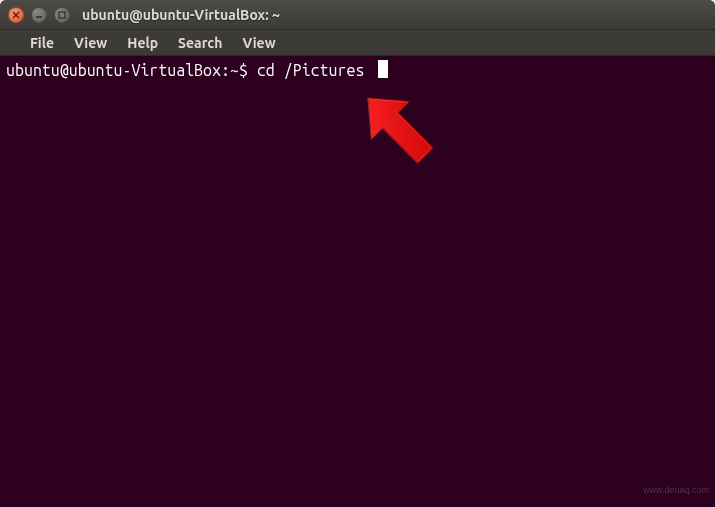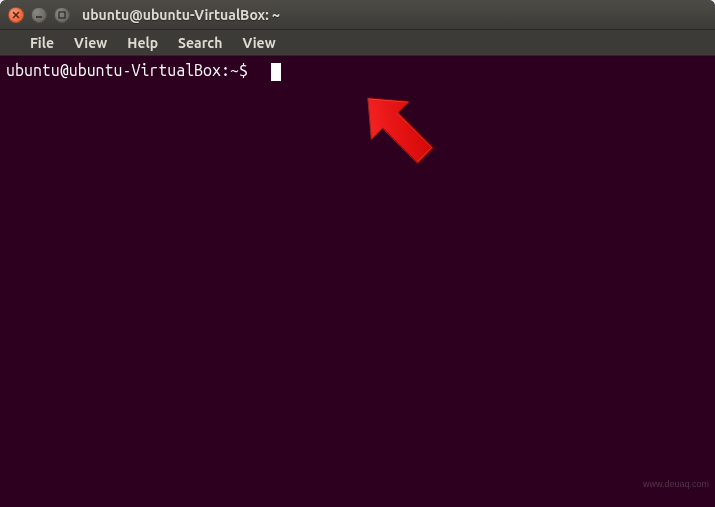--- a/index.html
+++ b/index.html
@@ -102,21 +102,21 @@
       padding: 4px 6px;
       font-family: "Ubuntu Mono", "DejaVu Sans Mono", monospace;
       font-size: 16px;
       line-height: 1.3;
       position: relative;
     }
     
     .terminal-line {
       display: flex;
       flex-wrap: nowrap;
-      align-items: flex-end;
+      align-items: flex-start;
     }
     
     .prompt {
       color: #ffffff;
       white-space: pre;
     }
     
     .command {
       color: #ffffff;
       white-space: pre;
@@ -133,21 +133,21 @@
     
     .arrow-annotation {
       position: absolute;
       left: 346px;
       top: 76px;
       pointer-events: none;
     }
     
     .watermark {
       position: absolute;
-      bottom: 18px;
+      bottom: 12px;
       right: 6px;
       font-size: 9px;
       color: rgba(200,200,200,0.25);
       font-family: sans-serif;
     }
   </style>
 </head>
 <body>
 
 <div class="window">
@@ -178,20 +178,21 @@
     <div class="menu-item">File</div>
     <div class="menu-item">View</div>
     <div class="menu-item">Help</div>
     <div class="menu-item">Search</div>
     <div class="menu-item">View</div>
   </div>
 
   <div class="terminal-area">
     <div class="terminal-line">
       <span class="prompt">ubuntu@ubuntu-VirtualBox:~$ </span>
+      <span class="command">cd /Pictures</span>
       <span class="cursor-block"></span>
     </div>
   </div>
 
 </div>
 
 <div class="arrow-annotation">
   <svg width="110" height="110" viewBox="0 0 110 110">
     <defs>
       <linearGradient id="arrowGrad" x1="0%" y1="0%" x2="100%" y2="100%">

